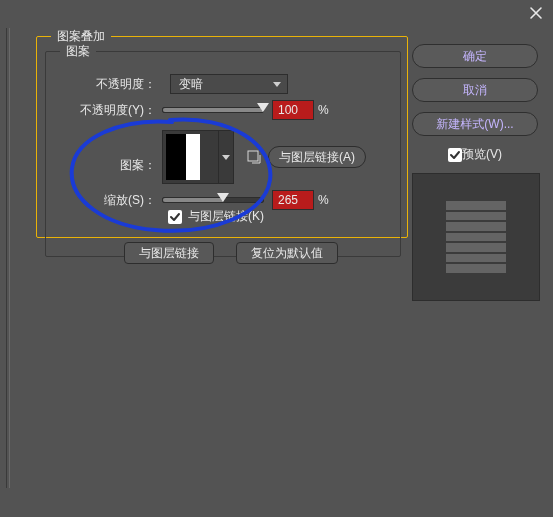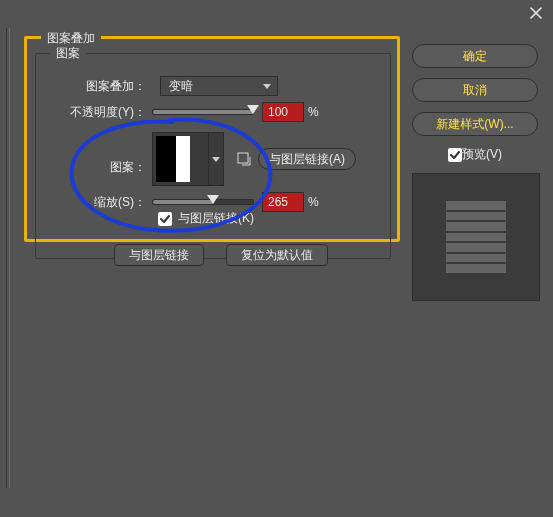--- a/index.html
+++ b/index.html
@@ -49,21 +49,21 @@
   }
   .btn {
     display: block;
     width: 126px;
     height: 24px;
     line-height: 22px;
     text-align: center;
     background: #5a5a5a;
     border: 1px solid #2f2f2f;
     border-radius: 14px;
-    color: #fde047;
+    color: #c4b5fd;
     margin-bottom: 10px;
     cursor: pointer;
     box-sizing: border-box;
   }
 
   .preview-row {
     display:flex;
     align-items:center;
     justify-content:center;
     margin-top: 2px;
@@ -98,25 +98,25 @@
     gap:2px;
   }
   .preview-pattern div {
     flex:1;
     background:#646464;
   }
 
   
   .group-outer {
     position: absolute;
-    left: 24px;
+    left: 36px;
     top: 36px;
     width: 370px;
     height: 200px;
-    border: 3px solid #eab308;
+    border: 1px solid #eab308;
     border-radius: 2px;
   }
   .group-outer-title {
     position: absolute;
     left: 14px;
     top: -9px;
     background: #535353;
     padding: 0 6px;
   }
 
@@ -325,21 +325,21 @@
     </div>
   </div>
 
   <div class="group-outer">
     <span class="group-outer-title">图案叠加</span>
 
     <div class="group-inner">
       <span class="group-inner-title">图案</span>
 
       <div class="row" style="top:22px;">
-        <div class="label">图案叠加：</div>
+        <div class="label">不透明度：</div>
         <div class="select" style="width:118px;margin-left:8px;">
           <span>变暗</span>
           <span class="chev"></span>
         </div>
       </div>
 
       <div class="row" style="top:48px;">
         <div class="label">不透明度(Y)：</div>
         <div class="slider-track" style="width:100px;">
           <div class="slider-fill" style="width:100%"></div>

